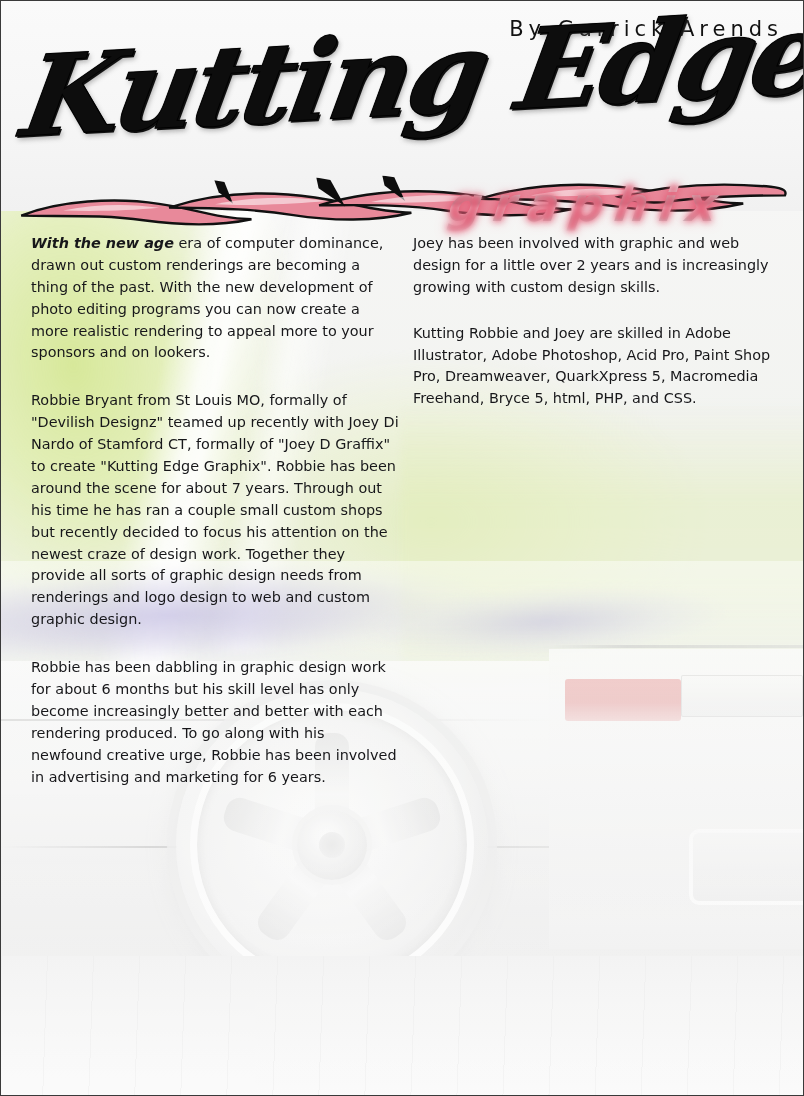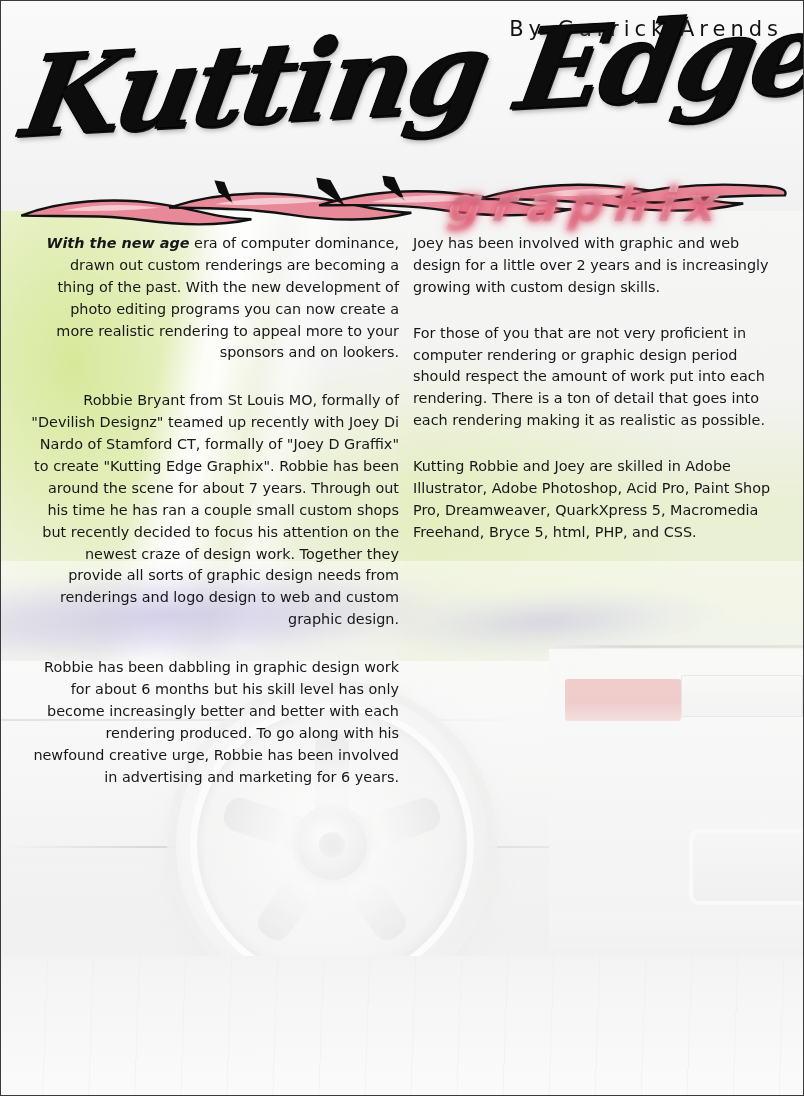--- a/index.html
+++ b/index.html
@@ -239,21 +239,21 @@
     z-index:-1;
   }
 
   
   .columns{
     position:absolute;left:0;top:232px;width:804px;
     display:flex;
     gap:22px;
   }
   .col{width:368px;}
-  .col.left{margin-left:30px;text-align:right;}
+  .col.left{margin-left:30px;}
   .col.right{margin-left:-8px;}
   .col p{
     margin:0 0 26px 0;
     font-family:"DejaVu Sans","Liberation Sans",sans-serif;
     font-size:14.4px;
     line-height:1.52;
     color:#17171a;
   }
   .col p.tight{margin-bottom:24px;}
   .lead{font-weight:bold;font-style:italic;}
@@ -341,18 +341,17 @@
     <div class="col left">
       <p>
         <span class="lead">With the new age</span><span> era of computer dominance, drawn out custom renderings are becoming a thing of the past. With the new development of photo editing programs you can now create a more realistic rendering to appeal more to your sponsors and on lookers.</span>
       </p>
       <p>Robbie Bryant from St Louis MO, formally of "Devilish Designz" teamed up recently with Joey Di Nardo of Stamford CT, formally of "Joey D Graffix" to create "Kutting Edge Graphix". Robbie has been around the scene for about 7 years. Through out his time he has ran a couple small custom shops but recently decided to focus his attention on the newest craze of design work. Together they provide all sorts of graphic design needs from renderings and logo design to web and custom graphic design.</p>
       <p>Robbie has been dabbling in graphic design work for about 6 months but his skill level has only become increasingly better and better with each rendering produced. To go along with his newfound creative urge, Robbie has been involved in advertising and marketing for 6 years.</p>
     </div>
 
     <div class="col right">
       <p class="tight">Joey has been involved with graphic and web design for a little over 2 years and is increasingly growing with custom design skills.</p>
-      <p class="tight">For those of you that are not very proficient in computer rendering or graphic design period should respect the amount of work put into each rendering. There is a ton of detail that goes into each rendering making it as realistic as possible.</p>
       <p class="tight">Kutting Robbie and Joey are skilled in Adobe Illustrator, Adobe Photoshop, Acid Pro, Paint Shop Pro, Dreamweaver, QuarkXpress 5, Macromedia Freehand, Bryce 5, html, PHP, and CSS.</p>
     </div>
   </div>
 
 </div>
 
 </body></html>

